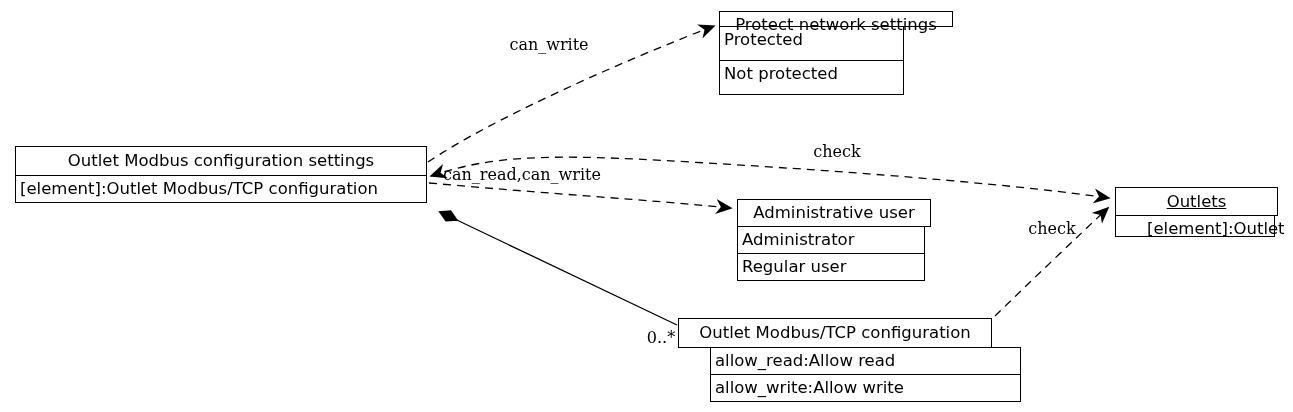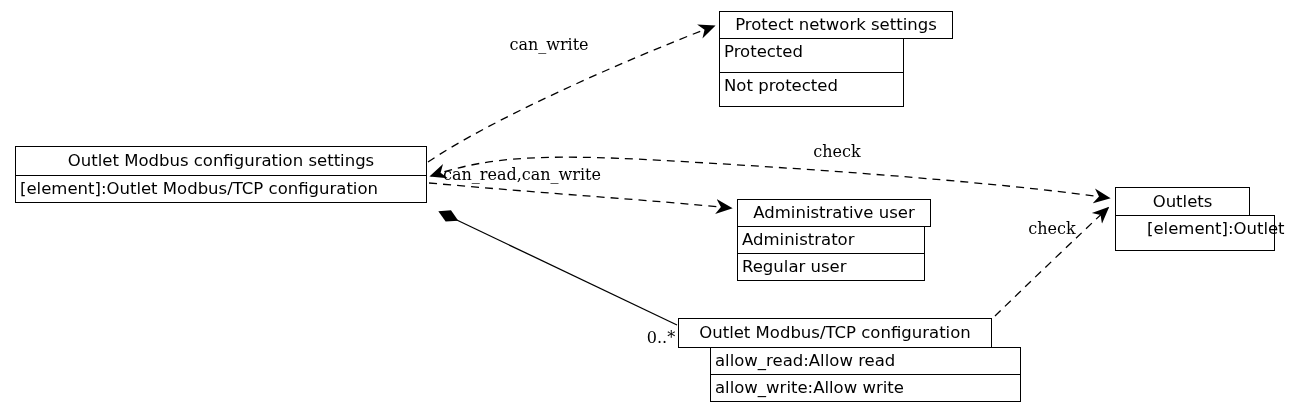--- a/index.html
+++ b/index.html
@@ -8,31 +8,31 @@
   #edges{position:absolute;left:0;top:0;width:1293px;height:412px;}
   .node{position:absolute;font-size:16.5px;}
   .t{border:1px solid #000;text-align:center;box-sizing:border-box;background:#fff;white-space:nowrap;}
   .r{border:1px solid #000;margin-top:-1px;text-align:left;padding-left:4px;box-sizing:border-box;background:#fff;white-space:nowrap;}
   .elabel{position:absolute;font-family:"DejaVu Serif",serif;font-size:16px;white-space:nowrap;
           transform:translate(-50%,-50%);}
   
   .st-t{width:412px;height:30px;line-height:28px;}
   .st-r{width:412px;height:28px;line-height:26px;}
   
-  .pr-t{width:234px;height:28px;line-height:26px;}
+  .pr-t{width:234px;height:16px;line-height:26px;}
   .pr-r{width:185px;height:35px;line-height:26px;}
   
   .ad-t{width:194px;height:28px;line-height:26px;text-align:center;}
   .ad-r{width:188px;height:28px;line-height:26px;}
   
   .mb-t{width:314px;height:30px;line-height:28px;}
   .mb-r{width:311px;height:28px;line-height:26px;margin-left:32px;}
   
-  .ou-t{width:135px;height:29px;line-height:27px;}
-  .ou-r{width:160px;height:36px;line-height:26px;padding-left:31px;}
+  .ou-t{width:163px;height:29px;line-height:27px;text-decoration:underline;}
+  .ou-r{width:160px;height:22px;line-height:26px;padding-left:31px;}
 </style>
 </head>
 <body>
 
 <div id="canvas">
 
   <svg id="edges" xmlns="http://www.w3.org/2000/svg" viewBox="0 0 1293 412">
     <defs>
       <marker id="arrow" viewBox="0 0 10 10" refX="9" refY="5" markerWidth="13" markerHeight="13" orient="auto-start-reverse">
         <path d="M0,0.6 L10,5 L0,9.4 L3,5 z" fill="#000"></path>

